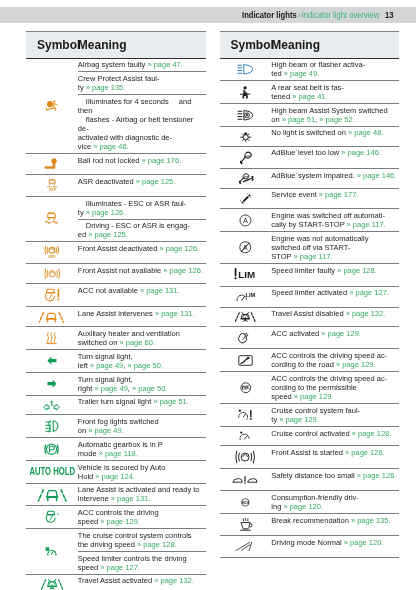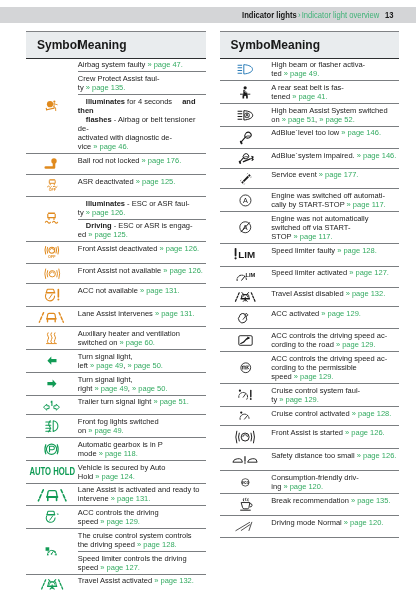--- a/index.html
+++ b/index.html
@@ -14,21 +14,21 @@
   .tbl.L{left:26px;}
   .tbl.R{left:219.5px;}
   .hdr th{background:#e9ecee;font-size:12px;font-weight:bold;text-align:left;color:#191919;
     border-top:1.2px solid #808285;border-bottom:1.2px solid #2d2f31;height:12.3px;padding:6px;vertical-align:middle;}
   th.sym{width:51.8px;padding-left:11px;}
   th.mean{padding-left:0;}
   td{font-size:7.5px;line-height:9.15px;color:#1d1d1d;vertical-align:top;padding:0;}
   td.sym{width:51.8px;text-align:center;vertical-align:middle;border-bottom:0.9px solid #7b7e81;padding:4px 0;}
   td.mean{padding:1.72px 0 1.72px 0;border-bottom:0.9px solid #7b7e81;margin-top:40px;}
   .g{color:#35ab62;}
-  .b{font-weight:bold;padding-left:8px;}
+  .b{font-weight:normal;padding-left:8px;}
   .ico{display:block;line-height:0;font-size:0;margin:0 auto;width:max-content;}
   .ahwrap{display:flex;justify-content:center;align-items:flex-start;width:51.8px;overflow:visible;}
   .ah{font-size:10.2px;font-weight:bold;color:#0f9b54;white-space:nowrap;display:block;transform:scaleX(0.755);transform-origin:center;}
 </style>
 </head>
 <body>
 
 <div class="page">
   <div class="topbar"></div>
   <div class="brd"><span>Indicator lights</span><span class="sep">›</span><span class="sub">Indicator light overview</span><span class="pg">13</span></div>
@@ -347,20 +347,33 @@
 <circle cx="30" cy="16" r="7.4" fill="#fff" stroke="#1a1a1a" stroke-width="2.4"></circle>
 <path d="M26.2 20.2 L30 9.8 L33.8 20.2 M27.6 16.8 L32.4 16.8" fill="none" stroke="#1a1a1a" stroke-width="2.2" stroke-linejoin="round"></path>
 </svg>
             </span>
           </td>
           <td class="mean">High beam Assist System switched<br>on <span class="g">» page 51</span>, <span class="g">» page 52.</span></td>
         </tr>
         <tr>
           <td class="sym" rowspan="1">
             <span class="ico">
+              <svg width="11.5" height="11" viewBox="0 0 23 22" xmlns="http://www.w3.org/2000/svg" style="display:block;overflow:visible">
+<circle cx="11.5" cy="12.4" r="5.1" fill="none" stroke="#1a1a1a" stroke-width="1.9"></circle>
+<path d="M8.7 7.8 L8.7 4.2 q0 -1 1 -1 L13.3 3.2 q1 0 1 1 L14.3 7.8 Z" fill="#1a1a1a"></path>
+<path d="M11.5 18.6 L11.5 21.2 M5.3 12.4 L1.4 12.4 M17.7 12.4 L21.6 12.4" stroke="#1a1a1a" stroke-width="1.9" stroke-linecap="round"></path>
+<path d="M7.1 8.1 L4.9 5.8 M15.9 8.1 L18.1 5.8 M7.1 16.8 L4.9 19 M15.9 16.8 L18.1 19" stroke="#1a1a1a" stroke-width="1.9" stroke-linecap="round"></path>
+</svg>
+            </span>
+          </td>
+          <td class="mean">No light is switched on <span class="g">» page 48.</span></td>
+        </tr>
+        <tr>
+          <td class="sym" rowspan="1">
+            <span class="ico">
               <svg width="14.62" height="13.1" viewBox="0 0 27 24.2" xmlns="http://www.w3.org/2000/svg" style="display:block;overflow:visible">
 <path d="M15.4 3.2 q4 -2.6 7.4 0.8 q3.4 3.4 0.4 6.6 q-4 4.2 -9.2 1.6 q-3.6 -3.4 1.4 -9 Z" fill="none" stroke="#1a1a1a" stroke-width="1.9" stroke-linejoin="round"></path>
 <path d="M13.6 10.6 q4.4 -2.4 9.4 -1" fill="none" stroke="#1a1a1a" stroke-width="1.5"></path>
 <path d="M12.8 12.2 L6.4 19.6" stroke="#1a1a1a" stroke-width="2" stroke-linecap="round"></path>
 <path d="M5.2 19.8 L6.6 22.8" stroke="#1a1a1a" stroke-width="3.6" stroke-linecap="round"></path>
 </svg>
             </span>
           </td>
           <td class="mean">AdBlue´level too low <span class="g">» page 146.</span></td>
         </tr>

